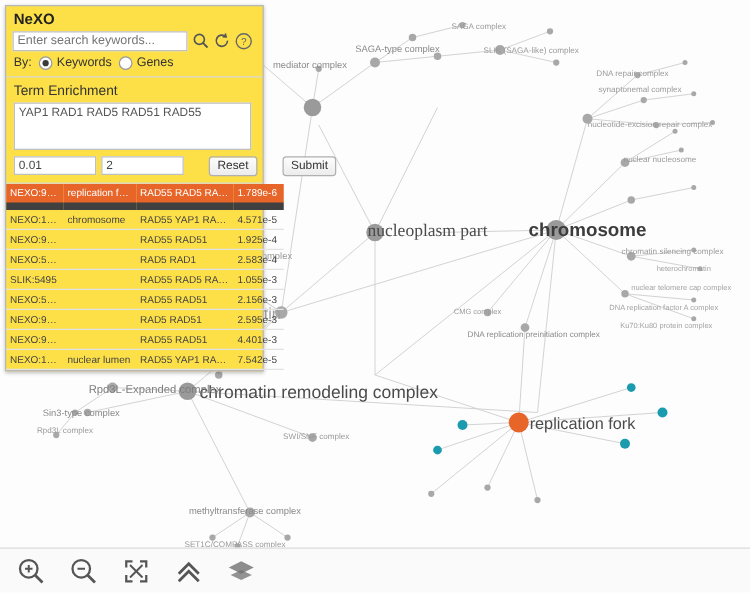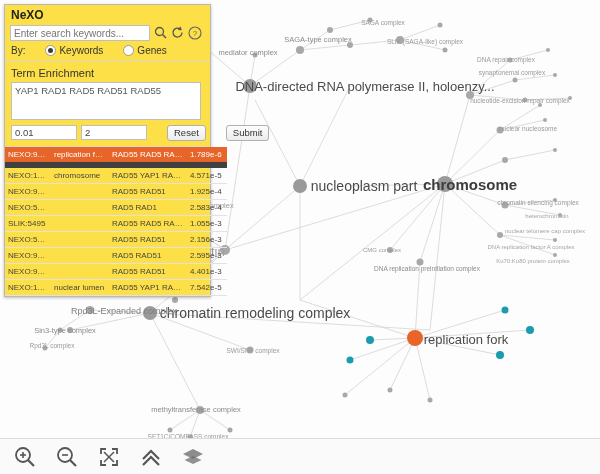--- a/index.html
+++ b/index.html
@@ -46,21 +46,21 @@
     color: #333;
   }
   #panel-title {
     padding: 3px 6px 2px 6px;
     font-size: 12px;
     font-weight: bold;
     color: #222;
   }
   .search-row {
     display: flex;
-    align-items: flex-end;
+    align-items: center;
     padding: 0 21px 4px 5px;
     gap: 4px;
   }
   #search-input {
     flex: 1;
     height: 16px;
     font-size: 10px;
     border: 1px solid #bfbfbf;
     padding: 1px 3px;
     color: #555;
@@ -76,21 +76,21 @@
     display: flex;
     align-items: center;
     justify-content: center;
   }
   .icon-btn svg { display: block; }
   .by-row {
     display: flex;
     align-items: center;
     padding: 0 6px 5px 6px;
     font-size: 10px;
-    gap: 20px;
+    gap: 6px;
   }
   .radio-wrap {
     display: flex;
     align-items: center;
     gap: 3px;
   }
   .radio {
     width: 9px; height: 9px;
     border: 1px solid #9a9a9a;
     border-radius: 50%;
@@ -346,22 +346,21 @@
         <circle cx="415" cy="338" r="8" fill="#e8652a"></circle>
         <circle cx="370" cy="340" r="4" fill="#1a9cae"></circle>
         <circle cx="350" cy="360" r="3.5" fill="#1a9cae"></circle>
         <circle cx="500" cy="355" r="4" fill="#1a9cae"></circle>
         <circle cx="530" cy="330" r="4" fill="#1a9cae"></circle>
         <circle cx="505" cy="310" r="3.5" fill="#1a9cae"></circle>
       </g>
     </svg>
 
     
-    <div class="node-label" style="left:365px;top:86px;font-size:13px;">DNA-directed RNA polymerase II, holoenzy...</div>
-    <div class="node-label" style="left:364px;top:186px;font-size:14px;">nucleoplasm part</div>
+    <div class="node-label" style="left:342px;top:186px;font-size:14px;font-family:Liberation Serif, serif;">nucleoplasm part</div>
     <div class="node-label" style="left:470px;top:184px;font-size:15px;font-weight:bold;color:#3c3c3c;">chromosome</div>
     <div class="node-label" style="left:255px;top:313px;font-size:14px;">chromatin remodeling complex</div>
     <div class="node-label" style="left:466px;top:339px;font-size:13px;">replication fork</div>
     <div class="node-label" style="left:173px;top:251px;font-size:13px;color:#9f9f9f;">nuclear chromatin</div>
     <div class="node-label" style="left:124px;top:311px;font-size:9px;color:#7d7d7d;text-align:right;">Rpd3L-Expanded complex</div>
     <div class="node-label" style="left:65px;top:330px;font-size:7.5px;color:#8a8a8a;">Sin3-type complex</div>
     <div class="node-label" style="left:52px;top:345px;font-size:6.5px;color:#9a9a9a;">Rpd3L complex</div>
     <div class="node-label" style="left:253px;top:350px;font-size:6.5px;color:#9a9a9a;">SWI/SNF complex</div>
     <div class="node-label" style="left:196px;top:409px;font-size:7.5px;color:#8a8a8a;">methyltransferase complex</div>
     <div class="node-label" style="left:188px;top:436px;font-size:6.5px;color:#9a9a9a;">SET1C/COMPASS complex</div>

